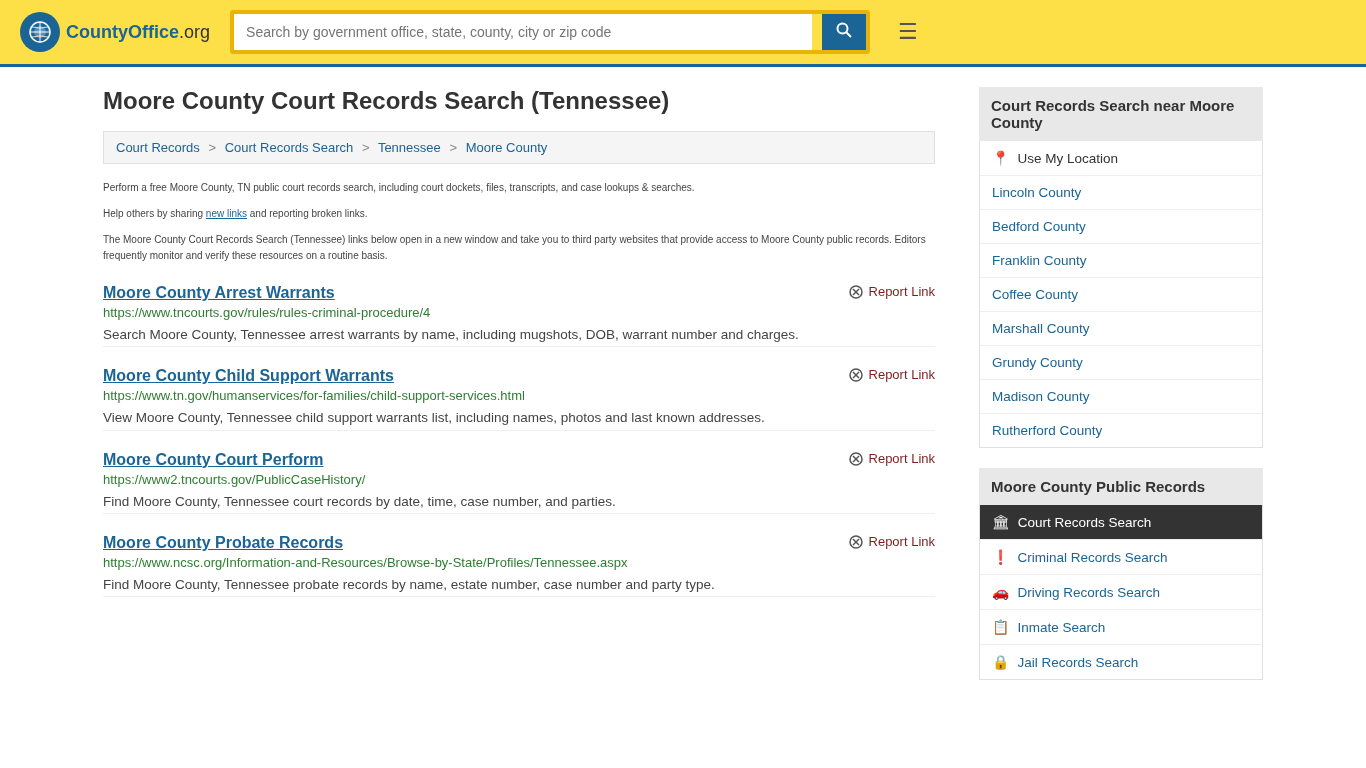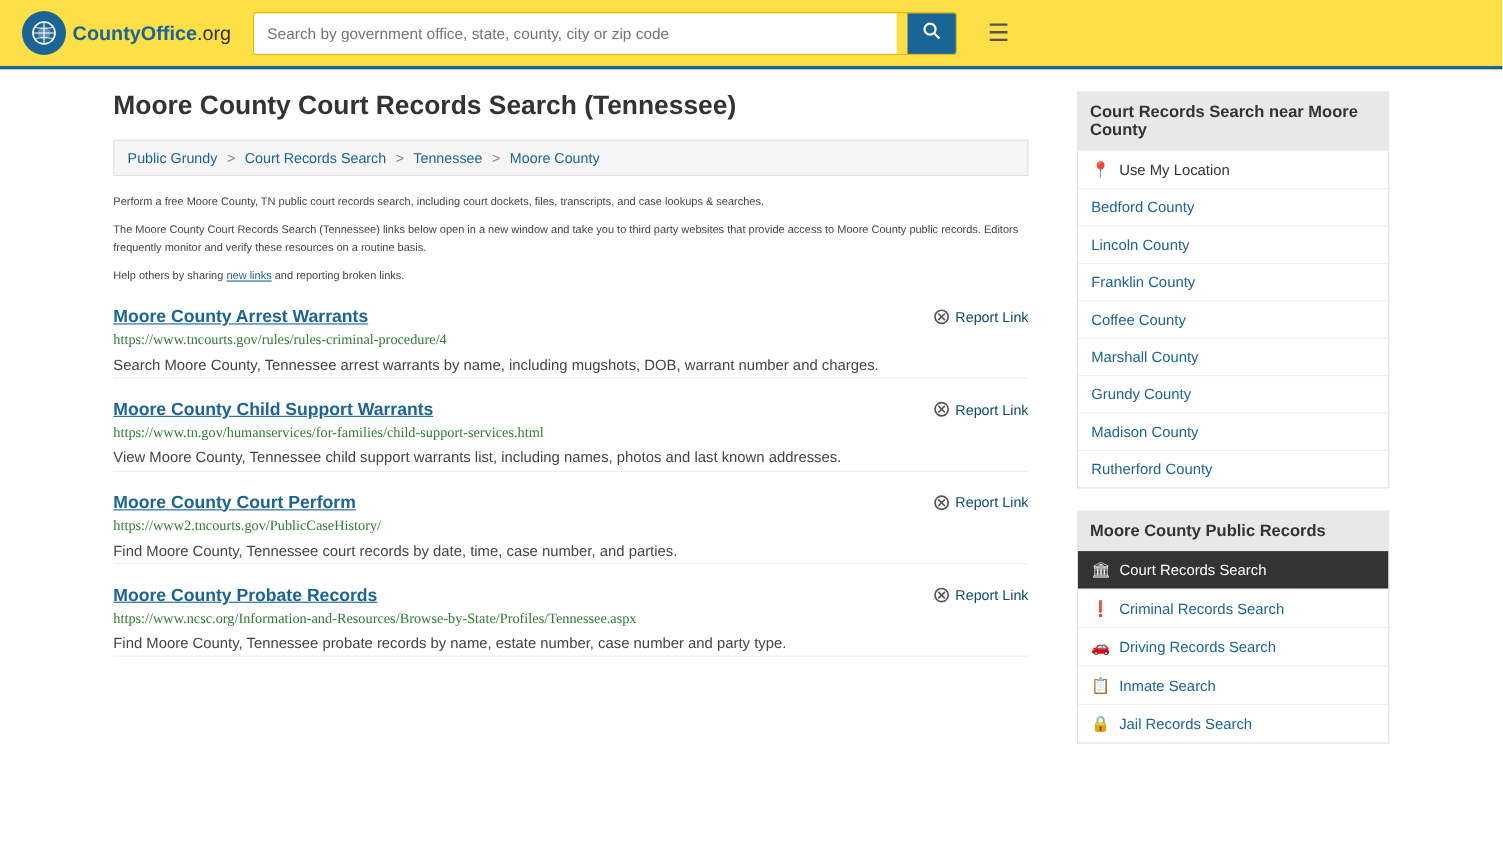--- a/index.html
+++ b/index.html
@@ -36,21 +36,21 @@
       color: #333;
       font-weight: bold;
     }
     .logo-text span {
       color: #1a6496;
     }
     .search-bar {
       flex: 1;
       max-width: 640px;
       display: flex;
-      border: 1px solid #eab308;
+      border: 4px solid #eab308;
       border-radius: 3px;
       overflow: hidden;
       gap: 10px;
     }
     .search-bar input {
       flex: 1;
       padding: 8px 12px;
       border: none;
       outline: none;
       font-size: 14px;
@@ -138,33 +138,31 @@
       cursor: pointer;
       display: inline-block;
     }
     .result-header {
       display: flex;
       justify-content: space-between;
       align-items: flex-start;
     }
     .report-link {
       display: flex;
-      align-items: center;
       gap: 5px;
-      color: #0c4a6e;
+      color: #7f1d1d;
       font-size: 13px;
       cursor: pointer;
       white-space: nowrap;
     }
     .result-url {
       color: #2e7d32;
       font-size: 13px;
       margin: 3px 0 5px 0;
       word-break: break-all;
-      font-family: Liberation Serif, serif;
     }
     .result-desc {
       font-size: 13.5px;
       color: #444;
       line-height: 1.5;
     }
 
     
     .sidebar-section-header {
       background: #e8e8e8;
@@ -239,34 +237,34 @@
   <button class="menu-btn">☰</button>
 </header>
 
 <div class="container">
 
   <div class="main-content">
 
     <h1 class="page-title">Moore County Court Records Search (Tennessee)</h1>
 
     <div class="breadcrumb">
-      <a href="#">Public Grundy</a>
+      <a href="#">Court Records</a>
       <span class="sep">&gt;</span>
       <a href="#">Court Records Search</a>
       <span class="sep">&gt;</span>
       <a href="#">Tennessee</a>
       <span class="sep">&gt;</span>
       <a href="#">Moore County</a>
     </div>
 
     <p class="description">Perform a free Moore County, TN public court records search, including court dockets, files, transcripts, and case lookups &amp; searches.</p>
-    <p class="description">The Moore County Court Records Search (Tennessee) links below open in a new window and take you to third party websites that provide access to Moore County public records. Editors frequently monitor and verify these resources on a routine basis.</p>
     <p class="description">
       <span>Help others by sharing </span><a href="#">new links</a><span> and reporting broken links.</span>
     </p>
+    <p class="description">The Moore County Court Records Search (Tennessee) links below open in a new window and take you to third party websites that provide access to Moore County public records. Editors frequently monitor and verify these resources on a routine basis.</p>
 
     <div id="results-container">
         <div class="result-item">
       <div class="result-header">
         <a class="result-title" href="#">Moore County Arrest Warrants</a>
         <div class="report-link">
           <svg width="16" height="16" viewBox="0 0 16 16" fill="none">
             <circle cx="8" cy="8" r="6" stroke="#555" stroke-width="1.5" fill="none"></circle>
             <line x1="5" y1="5" x2="11" y2="11" stroke="#555" stroke-width="1.5"></line>
             <line x1="11" y1="5" x2="5" y2="11" stroke="#555" stroke-width="1.5"></line>
@@ -331,26 +329,26 @@
     <div class="sidebar-section-header">Court Records Search near Moore County</div>
     <ul class="sidebar-links">
       <li class="use-location">
         <a href="#">
           <span class="icon loc-icon">📍</span>
           <span>Use My Location</span>
         </a>
       </li>
       <li>
           <a href="#">
+            <span>Lincoln County</span>
+          </a>
+        </li>
+      <li>
+          <a href="#">
             <span>Bedford County</span>
-          </a>
-        </li>
-      <li>
-          <a href="#">
-            <span>Lincoln County</span>
           </a>
         </li>
       <li>
           <a href="#">
             <span>Franklin County</span>
           </a>
         </li>
       <li>
           <a href="#">
             <span>Coffee County</span>

